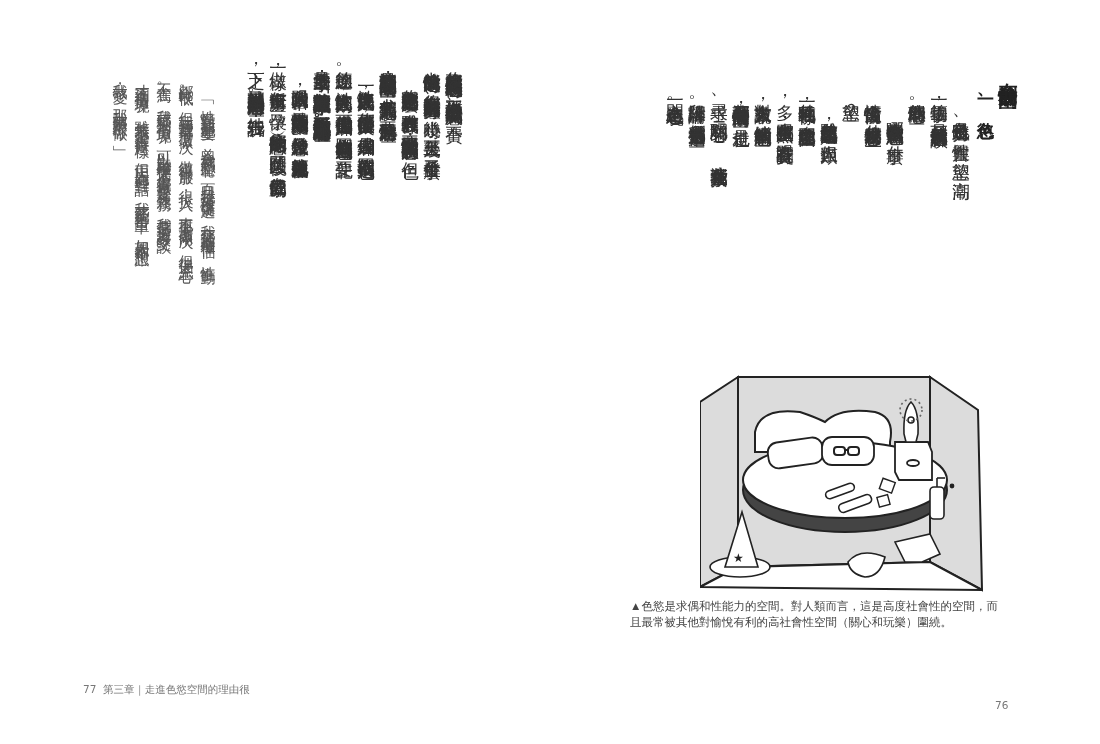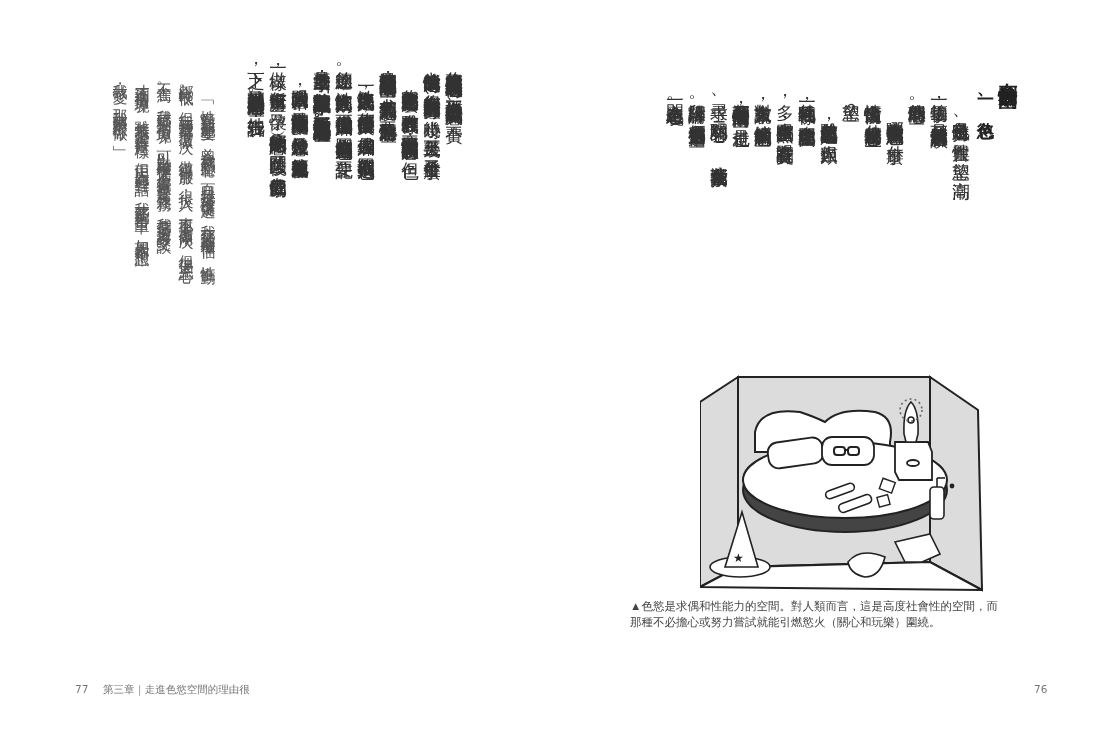--- a/index.html
+++ b/index.html
@@ -34,21 +34,21 @@
   <div class="col" style="left:289px;top:58px;">　跟我聊過的人當中，性慾最高的人可能剛做愛結束、幾分鐘後又想做，簡直就像她還沒跟伴侶</div>
   <div class="col" style="left:267px;top:58px;">做一樣，沒有任何事（壓力、懷孕、疾病）能夠消除她的性慾。時間久了以後，在一位愛侶的協助</div>
   <div class="col" style="left:245px;top:58px;">之下，她已經學到她不必為自己的慾望感到羞恥。她告訴我：</div>
 
   <div class="col quote" style="left:197px;top:95px;">「性愛對我如此重要，曾令我感到羞恥，而且我從來沒懷疑過。我交往過的每個伴侶，性衝動</div>
   <div class="col quote" style="left:175px;top:72px;">都比較低。但我知道我寧可一週做一次，做得很舒服，很投入，也不要一週做兩次，但伴侶完全心</div>
   <div class="col quote" style="left:153px;top:72px;">不在焉。我已經來到一個境界，可以主動確保伴侶不會覺得做愛是一種義務。我們是透過許多交談</div>
   <div class="col quote" style="left:131px;top:72px;">才達到這個境界，雖然我不是很喜歡這樣，但正因為這些對話，我才能夠一再重申：如果你不想跟</div>
   <div class="col quote" style="left:109px;top:72px;">我做愛，那我寧願不跟你做。」</div>
 
-  <div class="footer" style="left:75px;">77</div>
+  <div class="footer" style="left:83px;">77</div>
   <div class="footer" style="left:103px;">第三章｜走進色慾空間的理由很</div>
 </div>
 
 <div class="page page-right">
   <div class="col heading" style="left:448px;top:68px;">有利於愉悅的空間</div>
   <div class="col subheading" style="left:425px;top:90px;">一、色慾</div>
 
   <div class="col" style="left:400px;top:90px;">　色慾是性吸引力、性興奮、慾望、高潮</div>
   <div class="col" style="left:378px;top:90px;">等一切事物，是一個可能將任何體感都解讀</div>
   <div class="col" style="left:356px;top:90px;">為情慾的心理空間。</div>
@@ -114,17 +114,17 @@
       <text x="33" y="200" font-size="12" fill="#222" stroke="none">★</text>
     </g>
     <g stroke="#222" stroke-width="1.6" fill="#fff">
       <path d="M148,200 Q160,185 185,195 Q180,215 165,215 Q150,212 148,200 Z"></path>
       <path d="M195,180 L230,172 L240,192 L222,200 L205,200 Z"></path>
     </g>
   </svg>
 
   <div class="caption">
     <div>▲色慾是求偶和性能力的空間。對人類而言，這是高度社會性的空間，而</div>
-    <div>那種不必擔心或努力嘗試就能引燃慾火（關心和玩樂）圍繞。</div>
+    <div>且最常被其他對愉悅有利的高社會性空間（關心和玩樂）圍繞。</div>
   </div>
 
-  <div class="footer" style="left:484px;">76</div>
+  <div class="footer" style="left:445px;margin-top:16px;">76</div>
 </div>
 
 </body></html>

